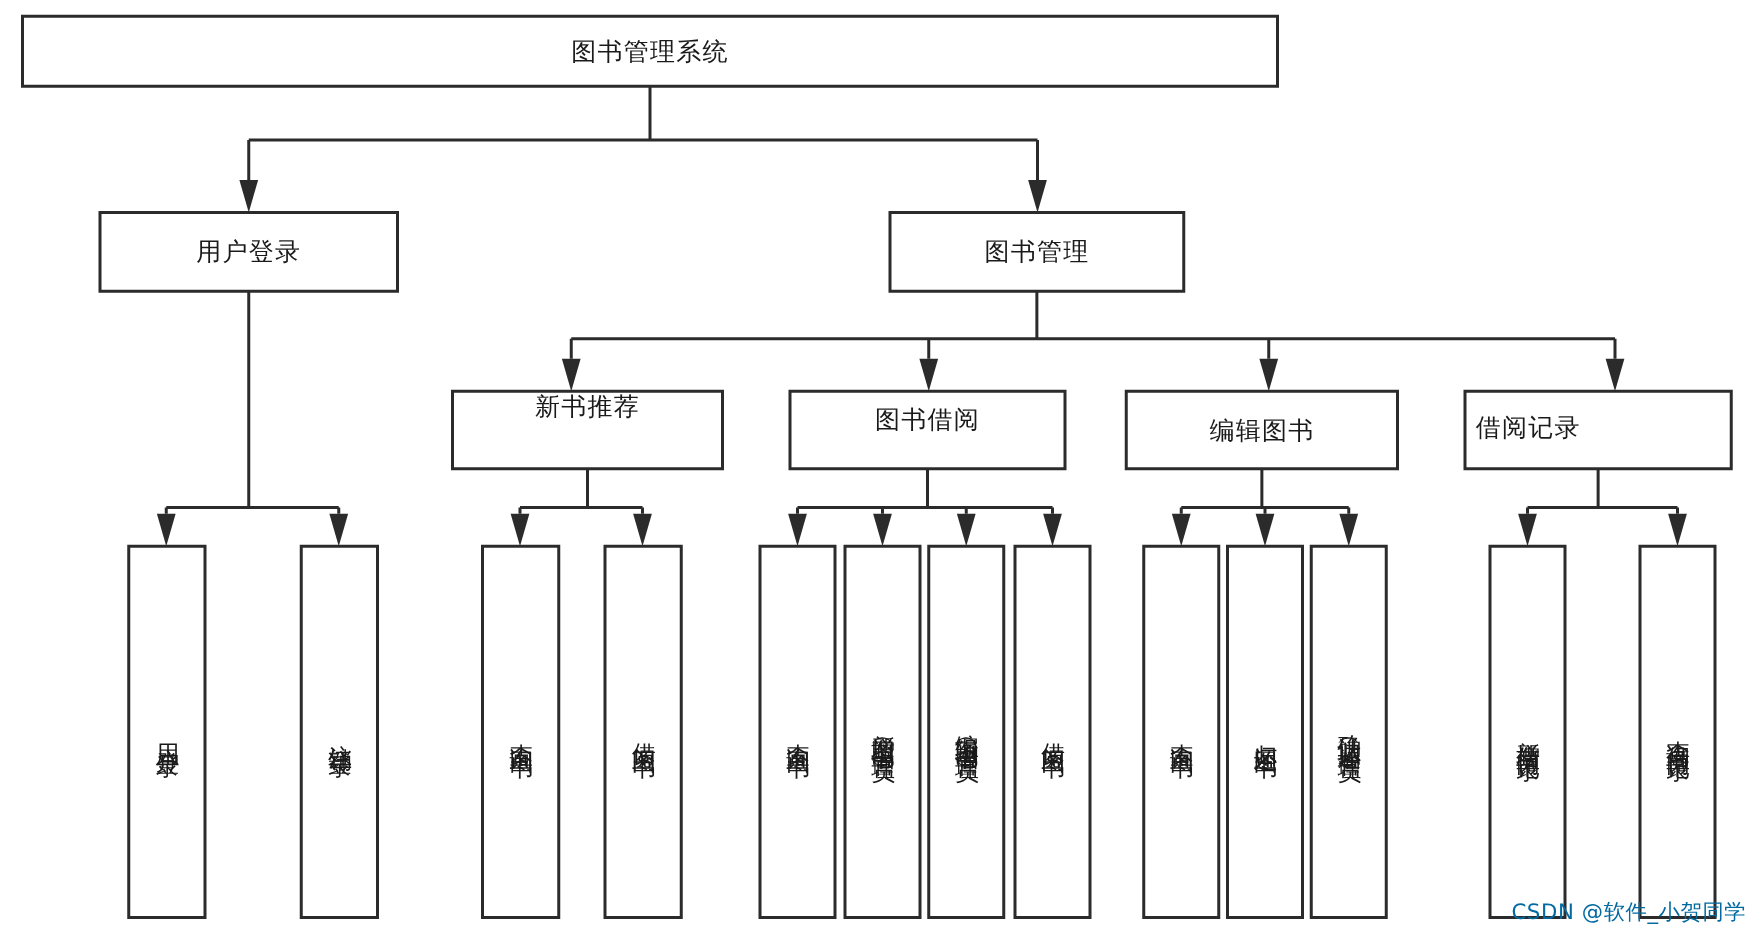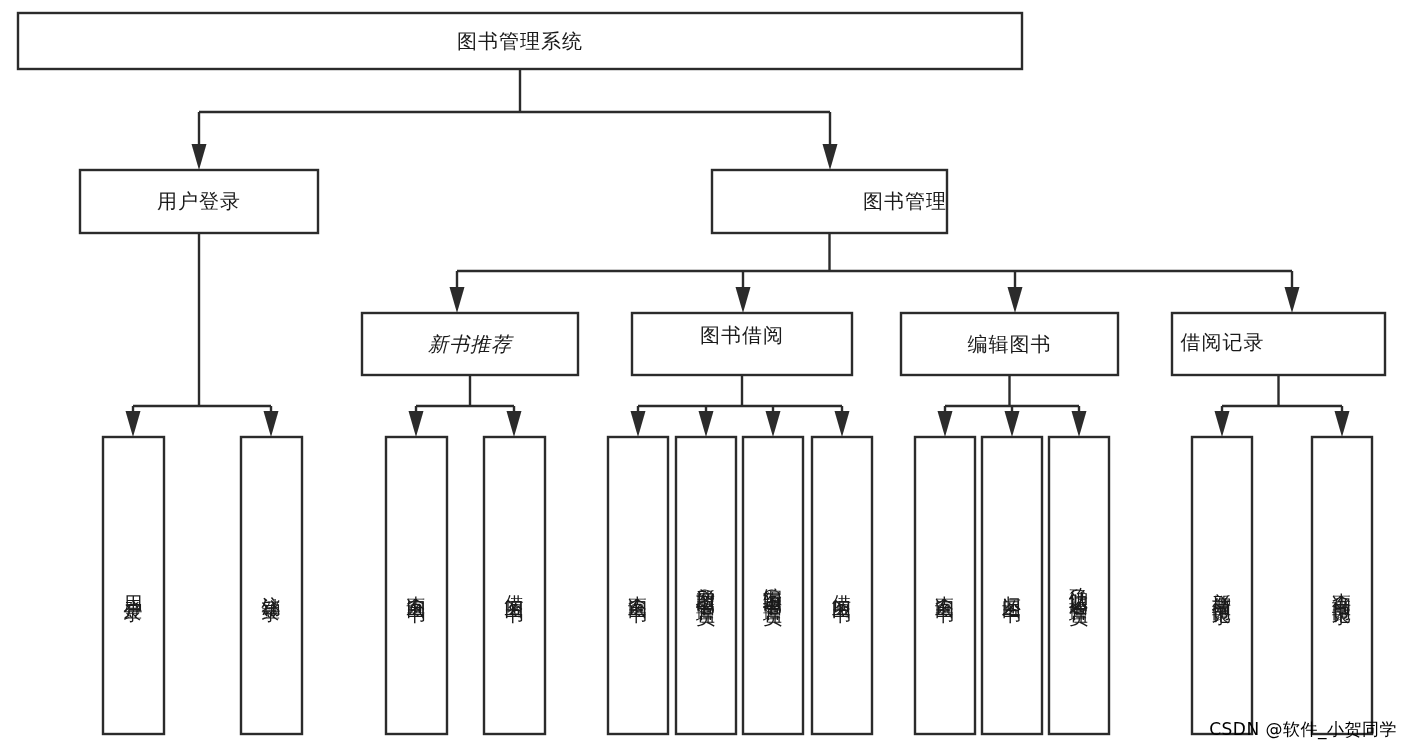--- a/index.html
+++ b/index.html
@@ -72,21 +72,21 @@
     color: #1a1a1a;
     letter-spacing: 1px;
     white-space: nowrap;
   }
   #watermark {
     position: absolute;
     right: 8px;
     bottom: 6px;
     font-family: "DejaVu Sans", "Liberation Sans", sans-serif;
     font-size: 17px;
-    color: #000000;
+    color: #0369a1;
     letter-spacing: 0.5px;
     user-select: none;
     white-space: nowrap;
   }
 </style>
 </head>
 <body>
 
 <div id="diagram-root">
   <svg class="diagram-canvas" viewBox="0 0 1405 747">
@@ -167,24 +167,24 @@
         <rect x="1312" y="437" width="60" height="297" class="node-box"></rect>
       </g>
   </svg>
   <div id="labels-layer">
       <div class="hlabel-wrap" style="left: 18px; top: 13px; width: 1004px; height: 56px; text-align: center;">
         <span class="hlabel-text">图书管理系统</span>
       </div>
       <div class="hlabel-wrap" style="left: 80px; top: 170px; width: 238px; height: 63px;">
         <span class="hlabel-text">用户登录</span>
       </div>
-      <div class="hlabel-wrap" style="left: 712px; top: 170px; width: 235px; height: 63px; justify-content: flex-end;">
+      <div class="hlabel-wrap" style="left: 712px; top: 170px; width: 235px; height: 63px;">
         <span class="hlabel-text">图书管理</span>
       </div>
-      <div class="hlabel-wrap" style="left: 362px; top: 313px; width: 216px; height: 62px; font-style: italic;">
+      <div class="hlabel-wrap" style="left: 362px; top: 294px; width: 216px; height: 62px;">
         <span class="hlabel-text">新书推荐</span>
       </div>
       <div class="hlabel-wrap" style="left: 632px; top: 313px; width: 220px; height: 45px;">
         <span class="hlabel-text">图书借阅</span>
       </div>
       <div class="hlabel-wrap" style="left: 901px; top: 313px; width: 217px; height: 62px;">
         <span class="hlabel-text">编辑图书</span>
       </div>
       <div class="hlabel-wrap" style="left: 1116px; top: 313px; width: 213px; height: 59px;">
         <span class="hlabel-text">借阅记录</span>

